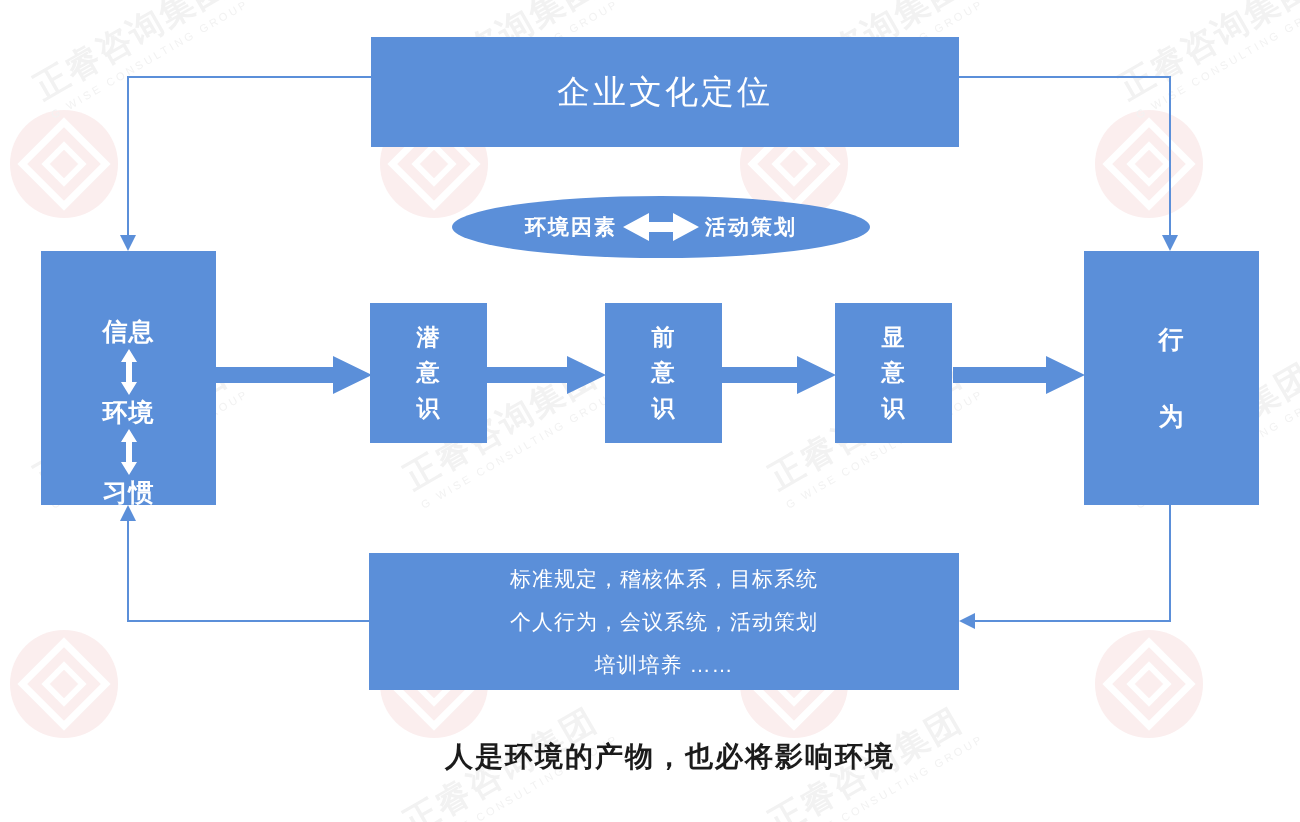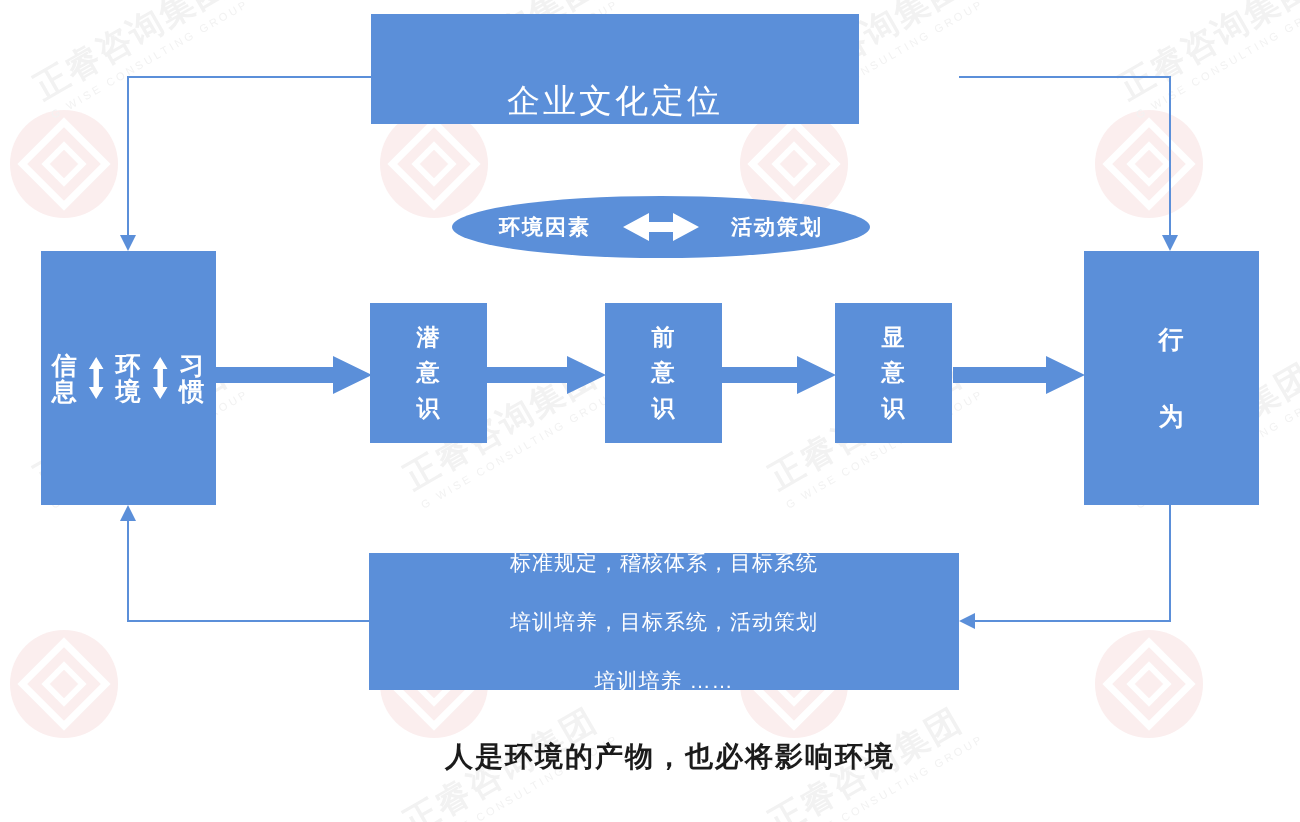--- a/index.html
+++ b/index.html
@@ -71,28 +71,27 @@
     position: absolute;
     background: #5B8FD9;
     color: #ffffff;
     display: flex;
     align-items: center;
     justify-content: center;
     text-align: center;
     z-index: 3;
   }
   #box-culture {
-    left: 371px; top: 14px; width: 488px; height: 110px;
+    left: 371px; top: 37px; width: 588px; height: 110px;
     font-size: 33px;
     letter-spacing: 3px;
-    align-items: flex-end;
   }
   #box-env {
     left: 41px; top: 251px; width: 175px; height: 254px;
-    flex-direction: row;
+    flex-direction: column;
     justify-content: flex-end;
     gap: 0;
   }
   .env-word {
     font-size: 25px;
     font-weight: bold;
     letter-spacing: 1px;
     line-height: 1.05;
   }
   .v-arrow {
@@ -122,36 +121,36 @@
     font-weight: bold;
     letter-spacing: 1px;
     line-height: 3.1;
   }
   #box-systems {
     left: 369px; top: 553px; width: 590px; height: 137px;
     flex-direction: column;
     justify-content: center;
     font-size: 21px;
     line-height: 1.0;
-    gap: 38px;
+    gap: 22px;
   }
   #box-systems .sys-line { letter-spacing: 1px; }
 
   
   #ellipse-relation {
     position: absolute;
     left: 452px; top: 196px;
     width: 418px; height: 62px;
     border-radius: 50%;
     background: #5B8FD9;
     color: #ffffff;
     display: flex;
     align-items: center;
     justify-content: center;
-    gap: 32px;
+    gap: 6px;
     font-size: 21px;
     font-weight: bold;
     letter-spacing: 2px;
     z-index: 3;
   }
   #ellipse-relation .dbl-arrow { width: 76px; height: 32px; }
 
   
   .block-arrow {
     position: absolute;
@@ -319,19 +318,19 @@
     <span>识</span>
   </div>
 
   <div class="box" id="box-behavior">
     <span>行</span>
     <span>为</span>
   </div>
 
   <div class="box" id="box-systems">
     <span class="sys-line">标准规定，稽核体系，目标系统</span>
-    <span class="sys-line">培训培养，目标系统，活动策划</span>
+    <span class="sys-line">个人行为，会议系统，活动策划</span>
     <span class="sys-line">培训培养 ……</span>
   </div>
 
   <div id="caption">人是环境的产物，也必将影响环境</div>
 
 </div>
 
 </body></html>

